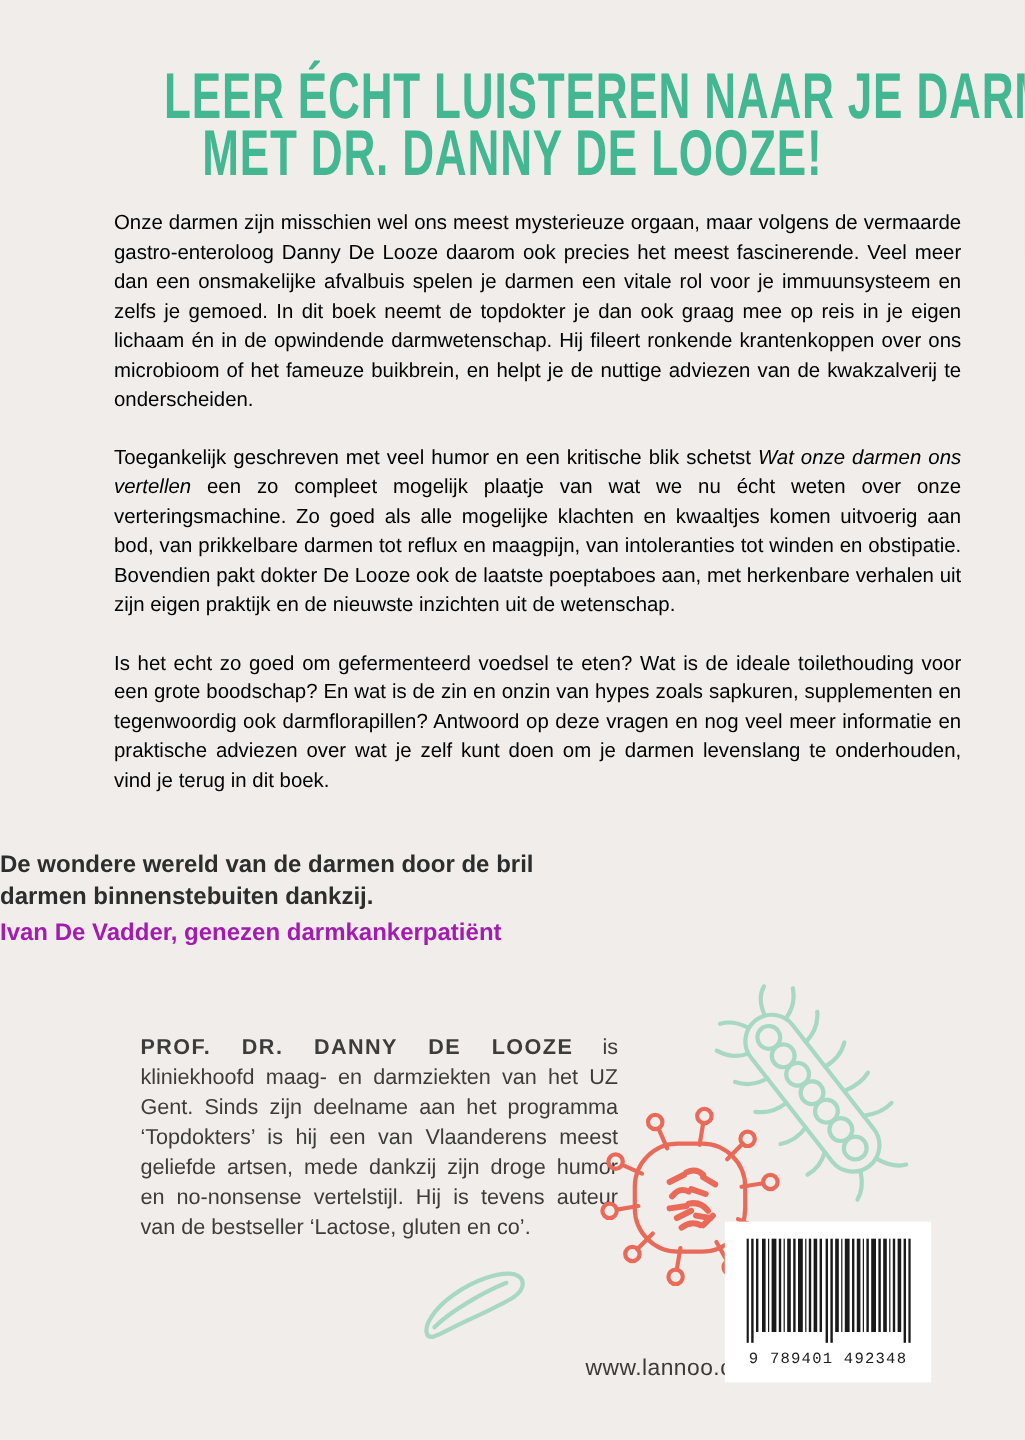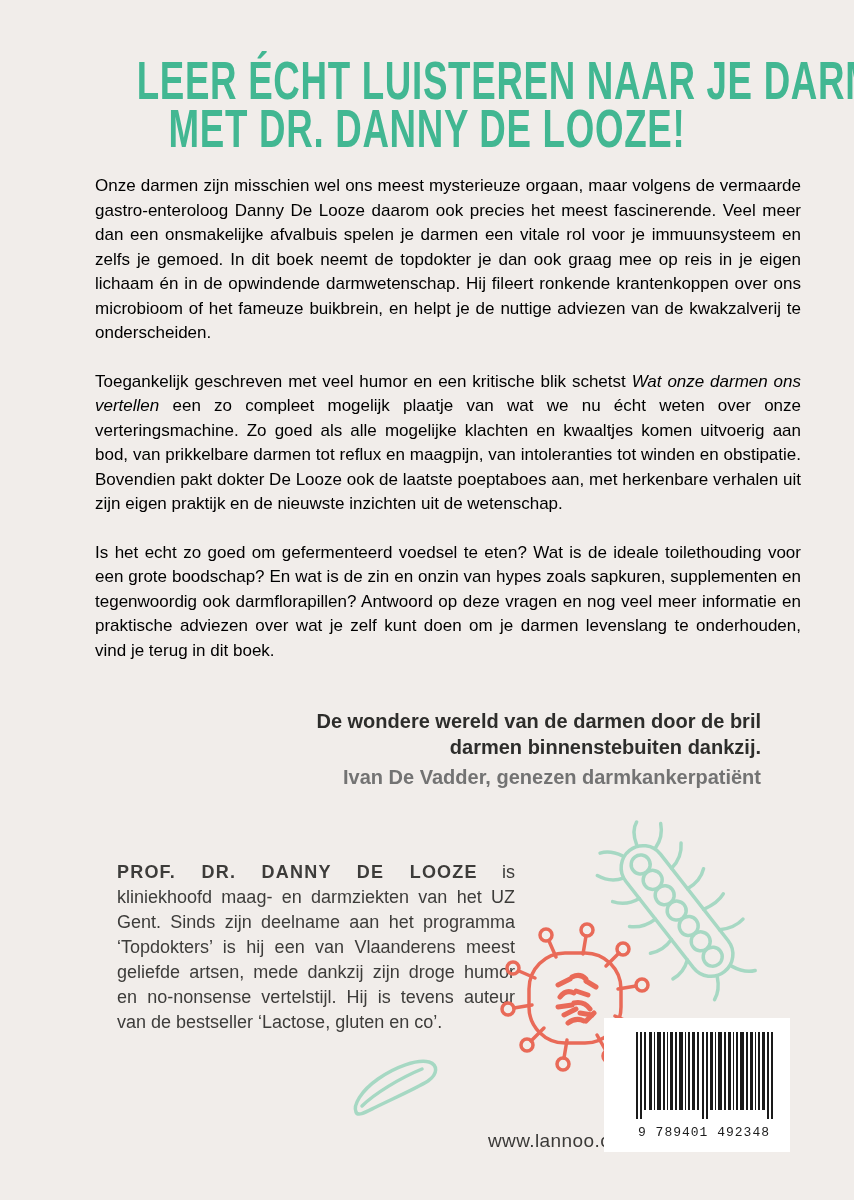--- a/index.html
+++ b/index.html
@@ -30,29 +30,29 @@
     position:absolute;left:95px;top:174px;width:706px;
     font-size:17px;line-height:24.5px;
     text-align:justify;
     color:#000000;
   }
   .copy p{margin:0 0 24px 0;}
   .copy em{font-style:italic;}
   
   .quote{
     position:absolute;top:708px;left:0;width:761px;
-    text-align:right;
+    text-align:left;
     font-size:20px;line-height:26px;
     font-weight:700;
     color:#2d2d2b;
   }
   .quote .q{white-space:nowrap;}
   .quote .attr{
     margin-top:4px;
-    color:#737373;
+    color:#a21caf;
     white-space:nowrap;
   }
   
   .bio{
     position:absolute;left:84px;top:860px;width:398px;
     font-size:18px;line-height:25px;
     text-align:justify;
     color:#3d3c3a;
     margin-left:33px;
   }
@@ -62,21 +62,20 @@
   .illu-bacterium{left:572px;top:796px;}
   .illu-virus{left:488px;top:907px;}
   .illu-capsule{left:340px;top:1046px;}
   
   .barcode{
     position:absolute;left:604px;top:1018px;
     width:172px;height:134px;
     background:#ffffff;
     z-index:5;
     text-align:center;
-    padding-left:14px;
   }
   .barcode svg{display:block;margin:14px auto 0 auto;}
   .barcode-digits{
     margin-top:1px;
     font-family:"Liberation Mono",monospace;
     font-size:13px;
     letter-spacing:1px;
     color:#1c1c1c;
     white-space:nowrap;
   }

